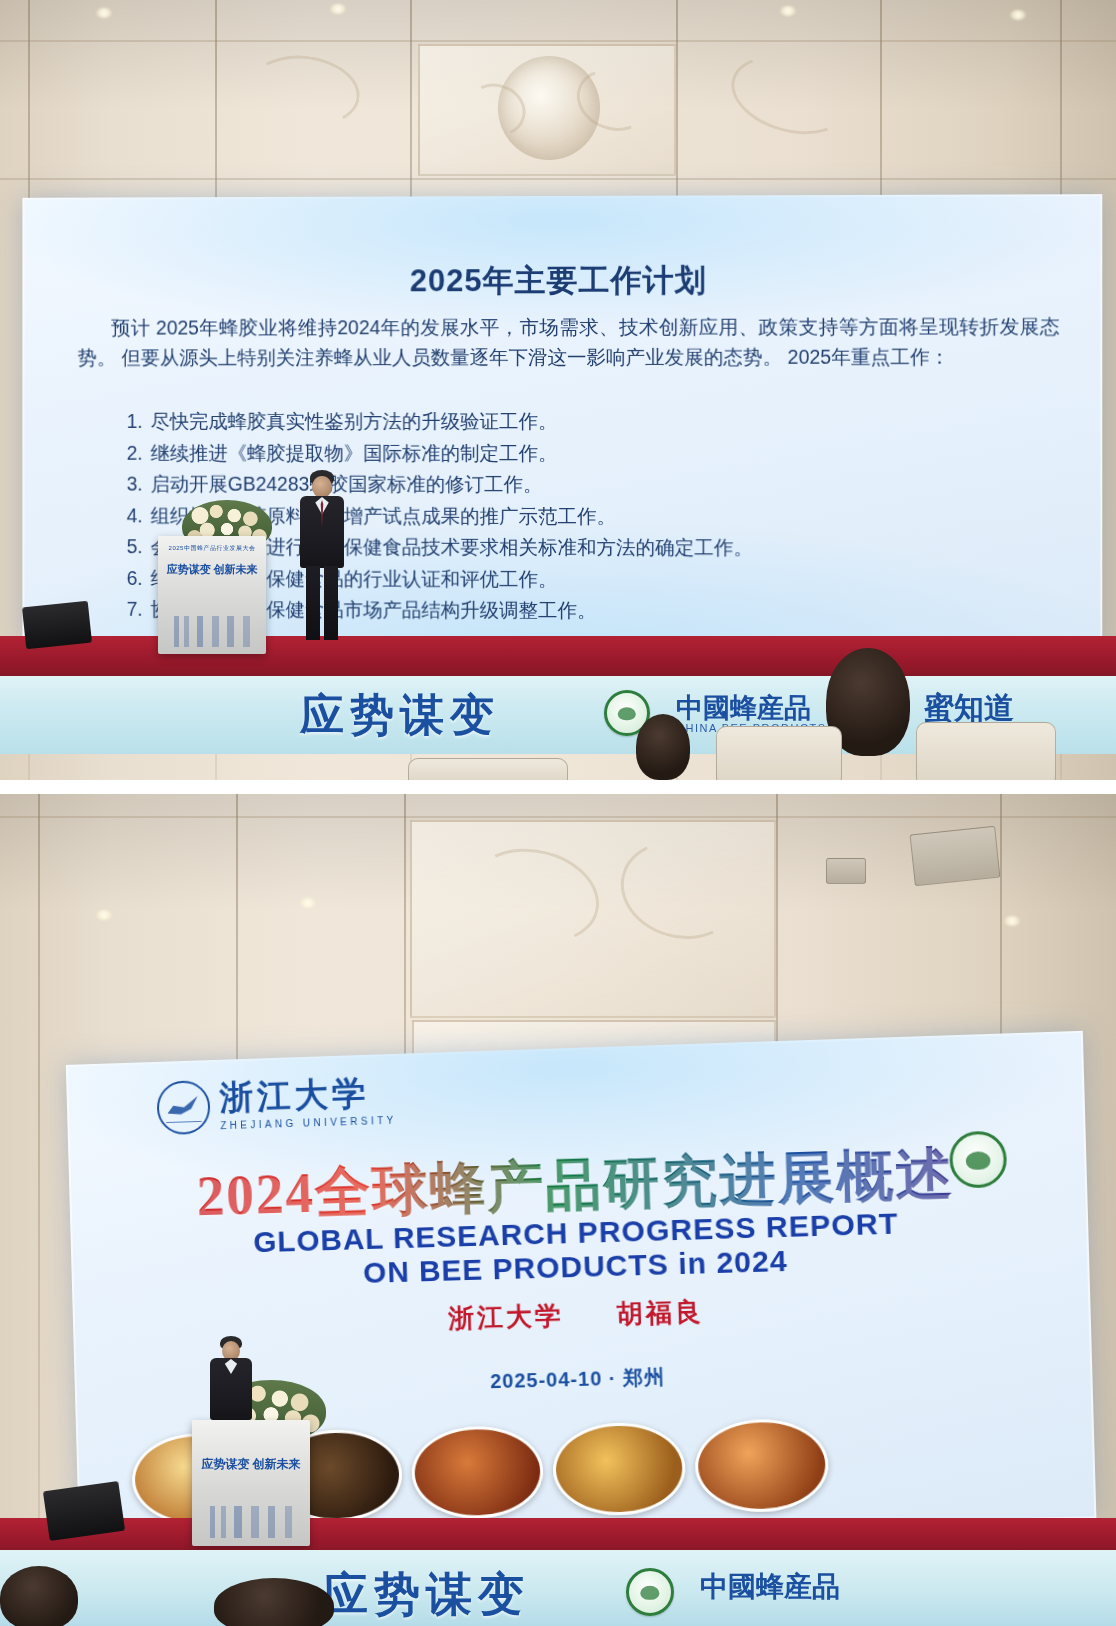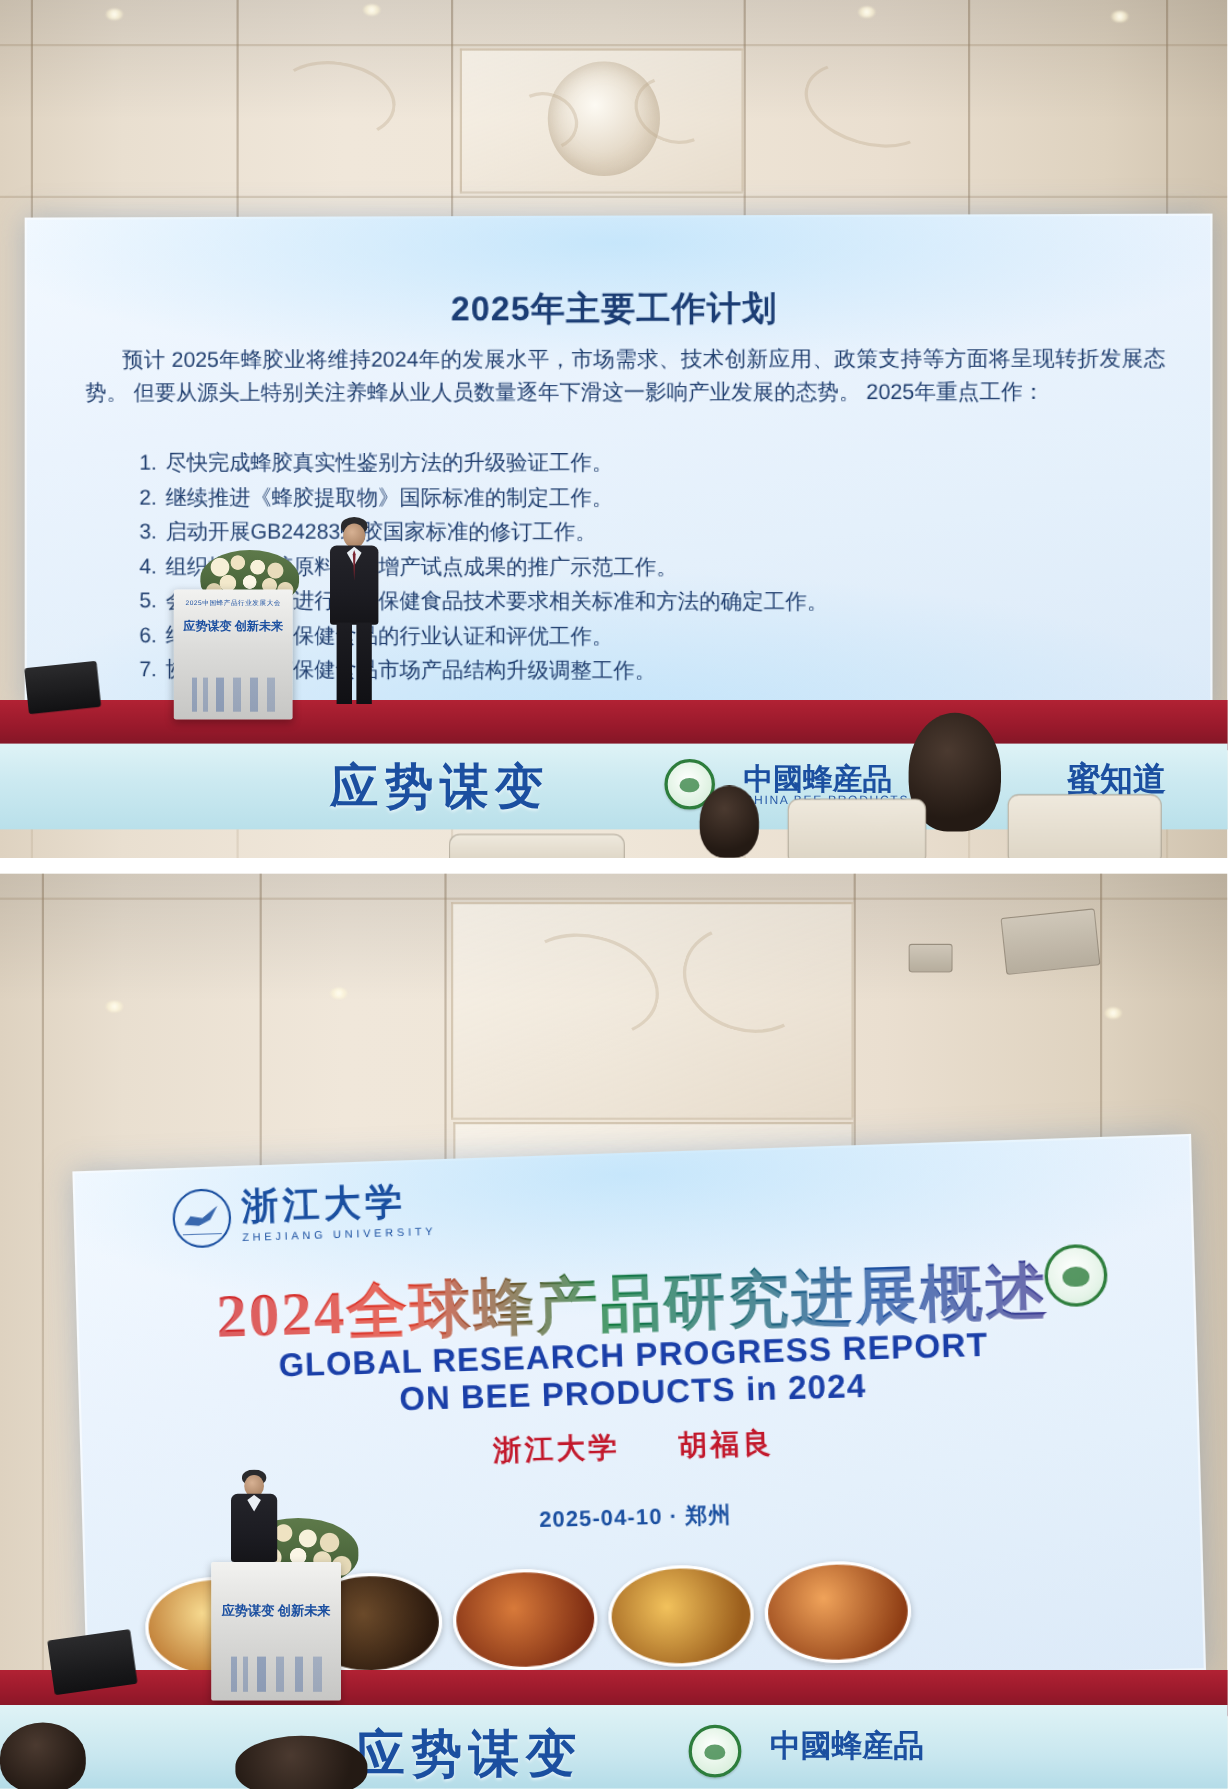--- a/index.html
+++ b/index.html
@@ -435,21 +435,21 @@
       <div class="sp-tie" style="left:26px; top:30px; width:8px; height:28px;"></div>
       <div class="sp-leg" style="left:14px; top:96px; width:14px; height:74px;"></div>
       <div class="sp-leg" style="left:32px; top:96px; width:14px; height:74px;"></div>
     </div>
 
     <div class="stage-front-band" style="top:676px; height:78px;">
       <div class="band-cn" style="left:300px; top:10px; font-size:44px;">应势谋变</div>
       <div class="band-logo" style="left:604px; top:14px; width:46px; height:46px;"></div>
       <div class="band-brand" style="left:676px; top:14px; font-size:27px;">中國蜂産品</div>
       <div class="band-brand-sub" style="left:676px; top:46px; font-size:11px;">CHINA BEE PRODUCTS</div>
-      <div class="band-brand" style="left:924px; top:12px; font-size:30px;margin-left:46px;">蜜知道</div>
+      <div class="band-brand" style="left:924px; top:12px; font-size:30px;">蜜知道</div>
     </div>
 
     <div class="head-silhouette" style="left:826px; top:648px; width:84px; height:108px;"></div>
     <div class="head-silhouette" style="left:636px; top:714px; width:54px; height:66px;"></div>
     <div class="chair-back" style="left:716px; top:726px; width:126px; height:56px;"></div>
     <div class="chair-back" style="left:916px; top:722px; width:140px; height:60px;"></div>
     <div class="chair-back" style="left:408px; top:758px; width:160px; height:26px;"></div>
   </div>
 
   <div class="photo-gap"></div>

